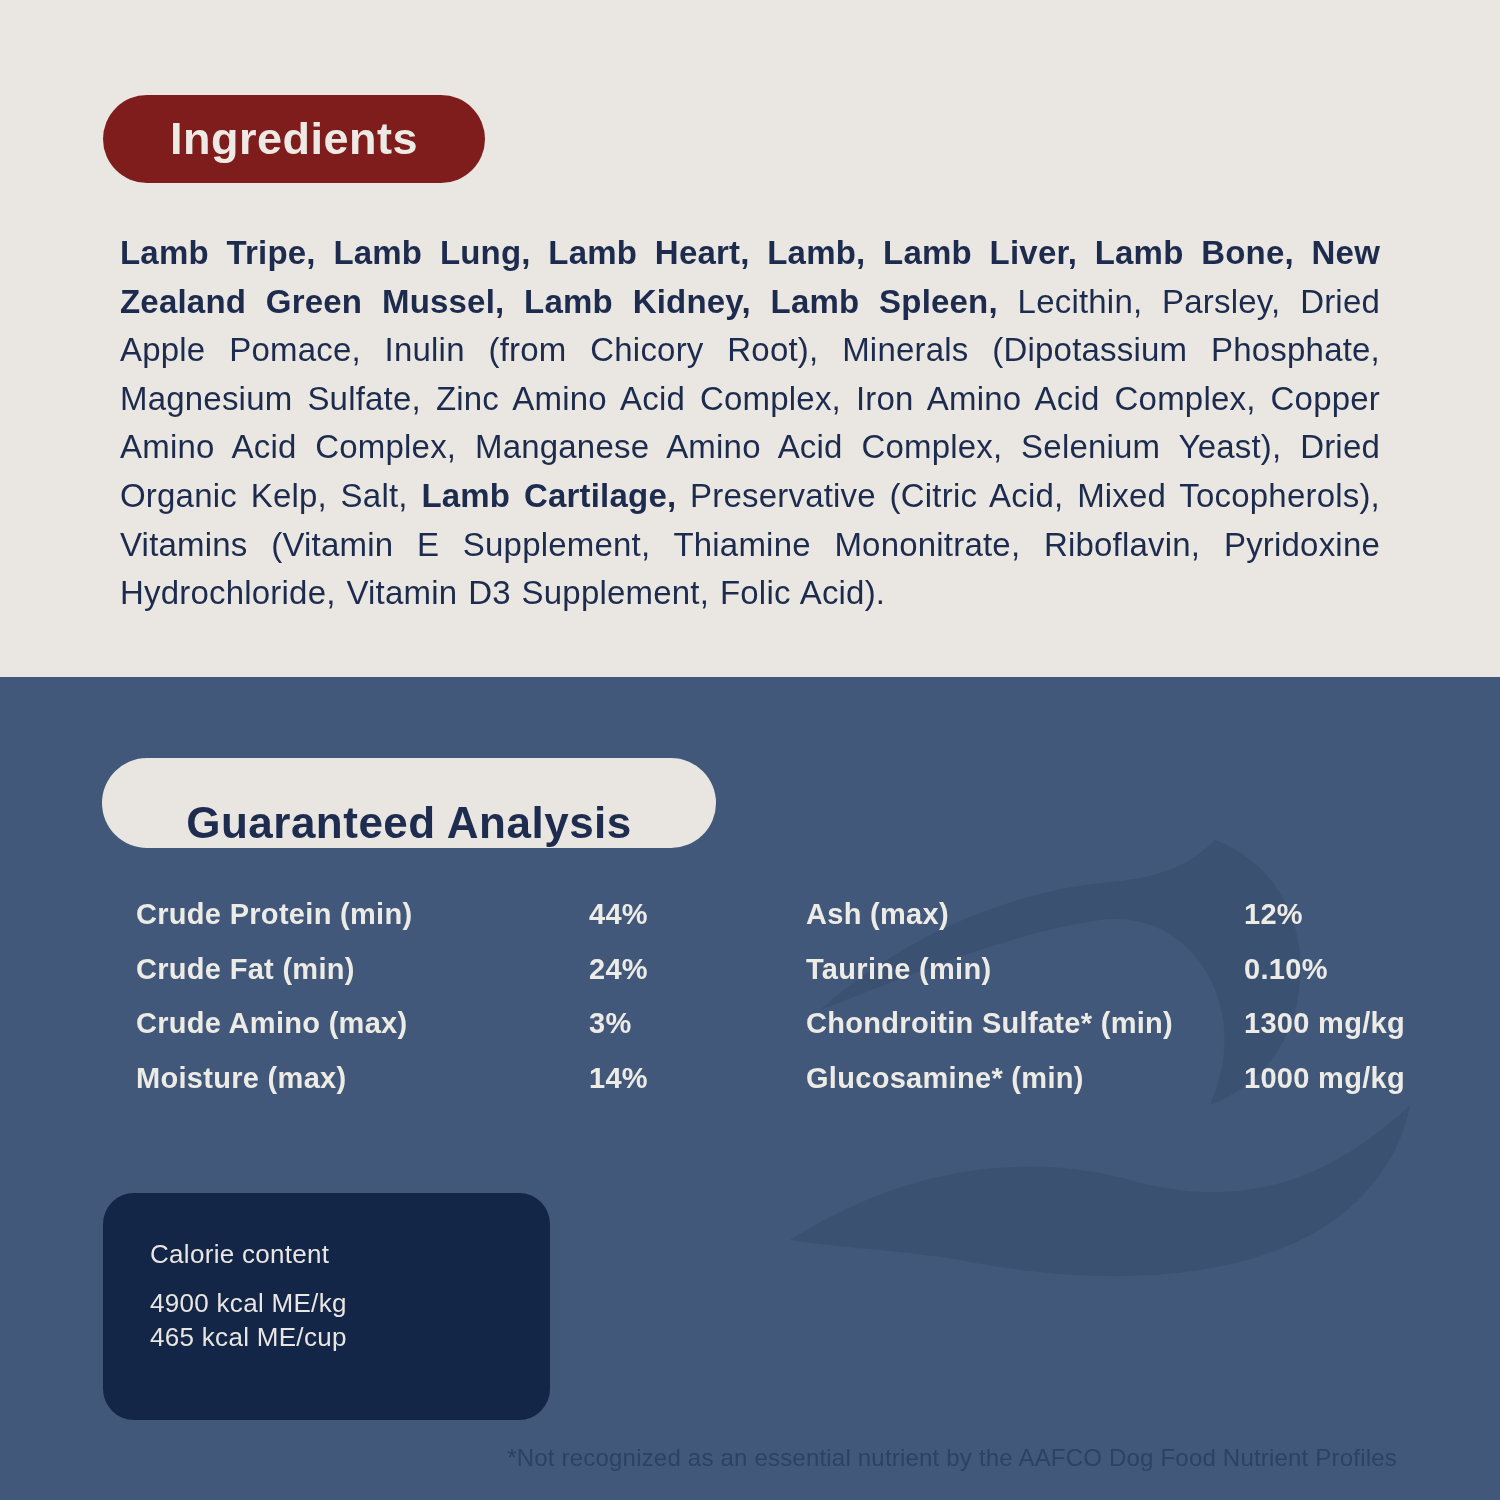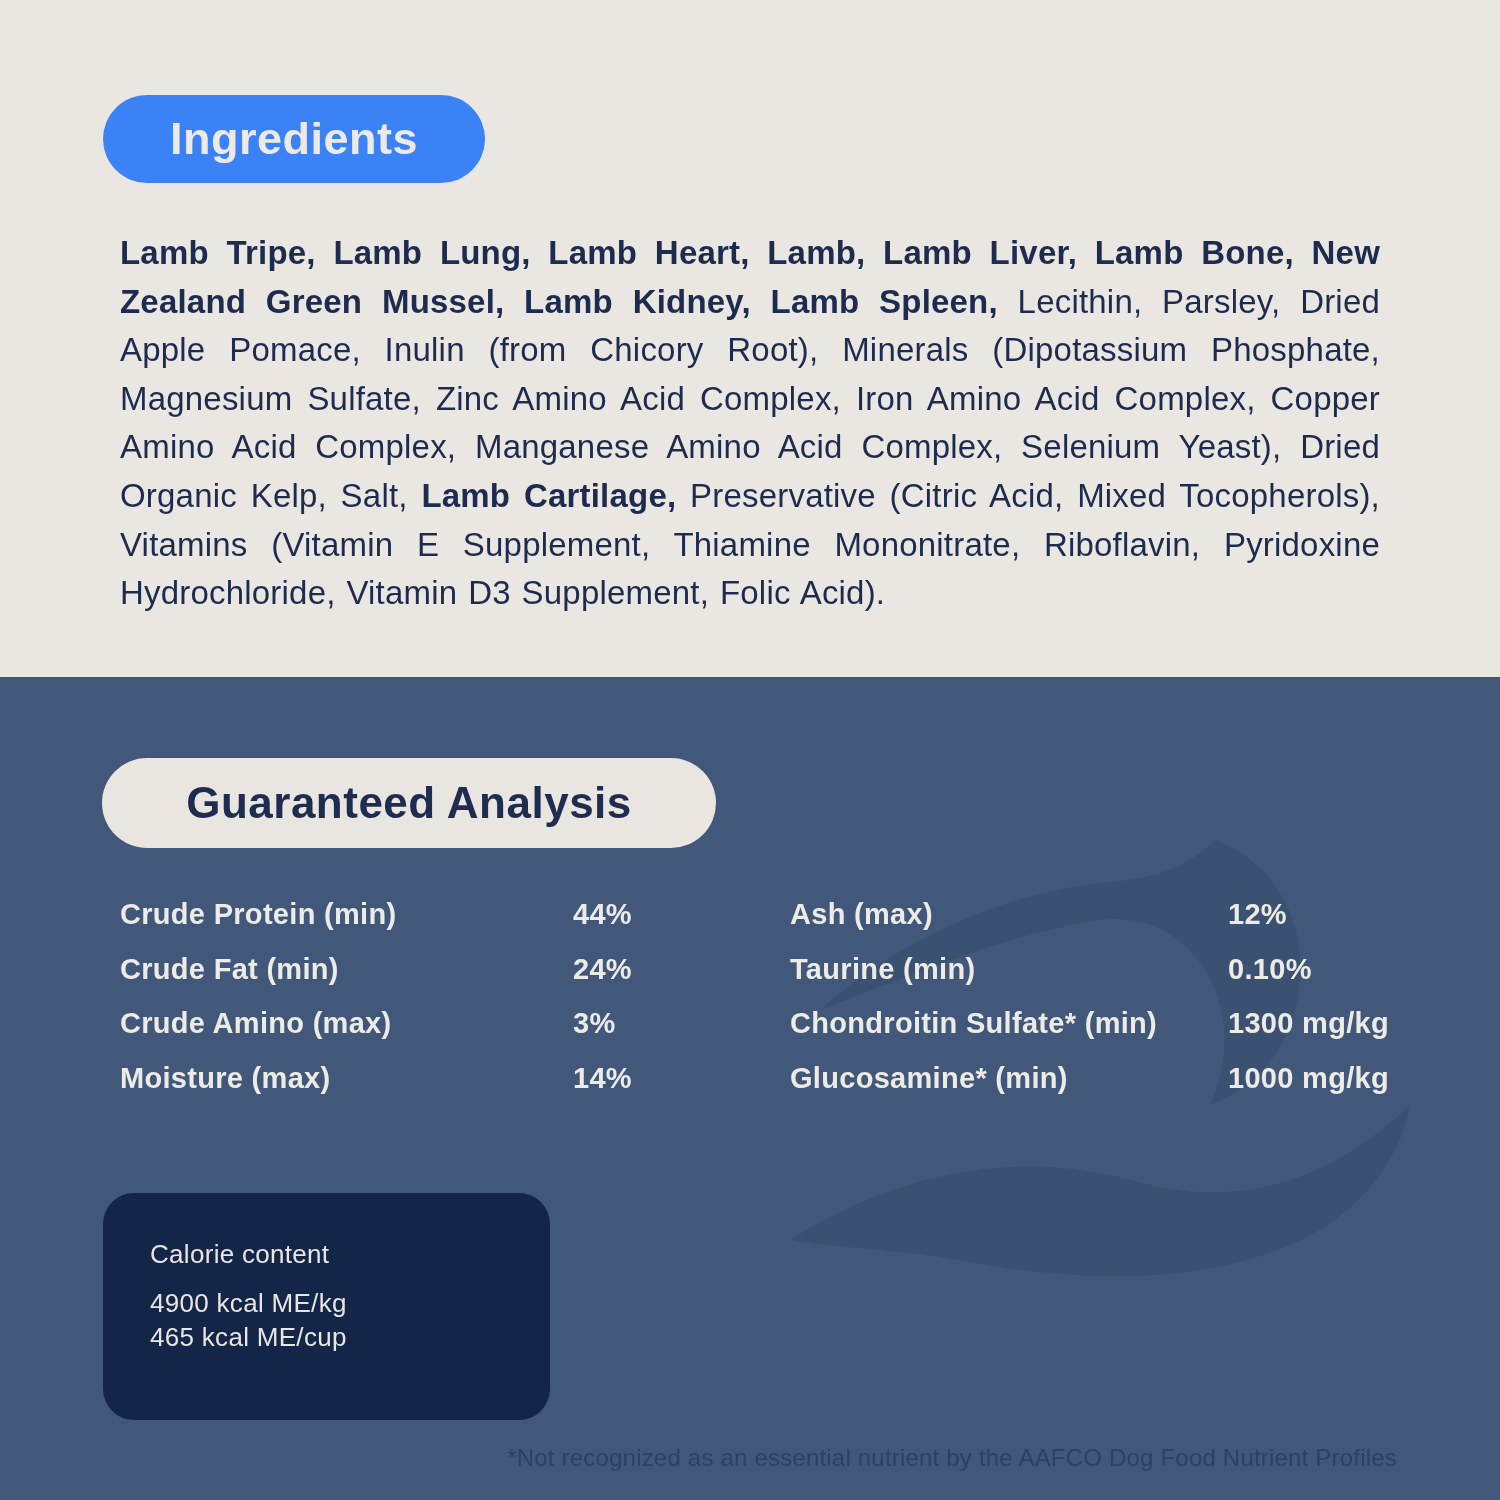--- a/index.html
+++ b/index.html
@@ -13,38 +13,38 @@
     background:#EAE7E2;
   }
   .section-bottom{
     position:absolute;left:0;top:677px;width:1500px;height:823px;
     background:#42587A;
   }
   .pill{
     position:absolute;border-radius:46px;display:flex;align-items:center;justify-content:center;
   }
   .pill-ingredients{
-    left:103px;top:95px;width:382px;height:88px;background:#3b82f6;
+    left:103px;top:95px;width:382px;height:88px;background:#7f1d1d;
   }
   .pill-ingredients .pill-label{
     color:#EDEAE5;font-size:45px;font-weight:bold;letter-spacing:0.5px;
   }
   .pill-ga{
-    left:102px;top:758px;width:614px;height:90px;background:#E9E6E1;
+    left:102px;top:758px;width:614px;height:90px;background:#E9E6E1;align-items:flex-end;
   }
   .pill-ga .pill-label{
     color:#1E2D4F;font-size:44px;font-weight:bold;letter-spacing:0.5px;
   }
   .ingredients-text{
     position:absolute;left:120px;top:229px;width:1260px;
     font-size:33px;line-height:48.6px;color:#1D2C4E;
     text-align:justify;text-align-last:left;letter-spacing:0.2px;word-spacing:1.5px;
   }
   .ingredients-text .bold{font-weight:bold;}
-  .ga-row{position:absolute;left:0;width:1294px;height:36px;}
+  .ga-row{position:absolute;left:16px;width:1294px;height:36px;}
   .ga-cell{
     position:absolute;top:0;color:#EDEBE5;font-size:29px;font-weight:bold;
     letter-spacing:0.3px;white-space:nowrap;
   }
   .ga-label-left{left:120px;}
   .ga-value-left{left:573px;}
   .ga-label-right{left:790px;}
   .ga-value-right{left:1228px;}
   .row-0{top:898px;} .row-1{top:953px;} .row-2{top:1007px;} .row-3{top:1062px;}
   .watermark{

